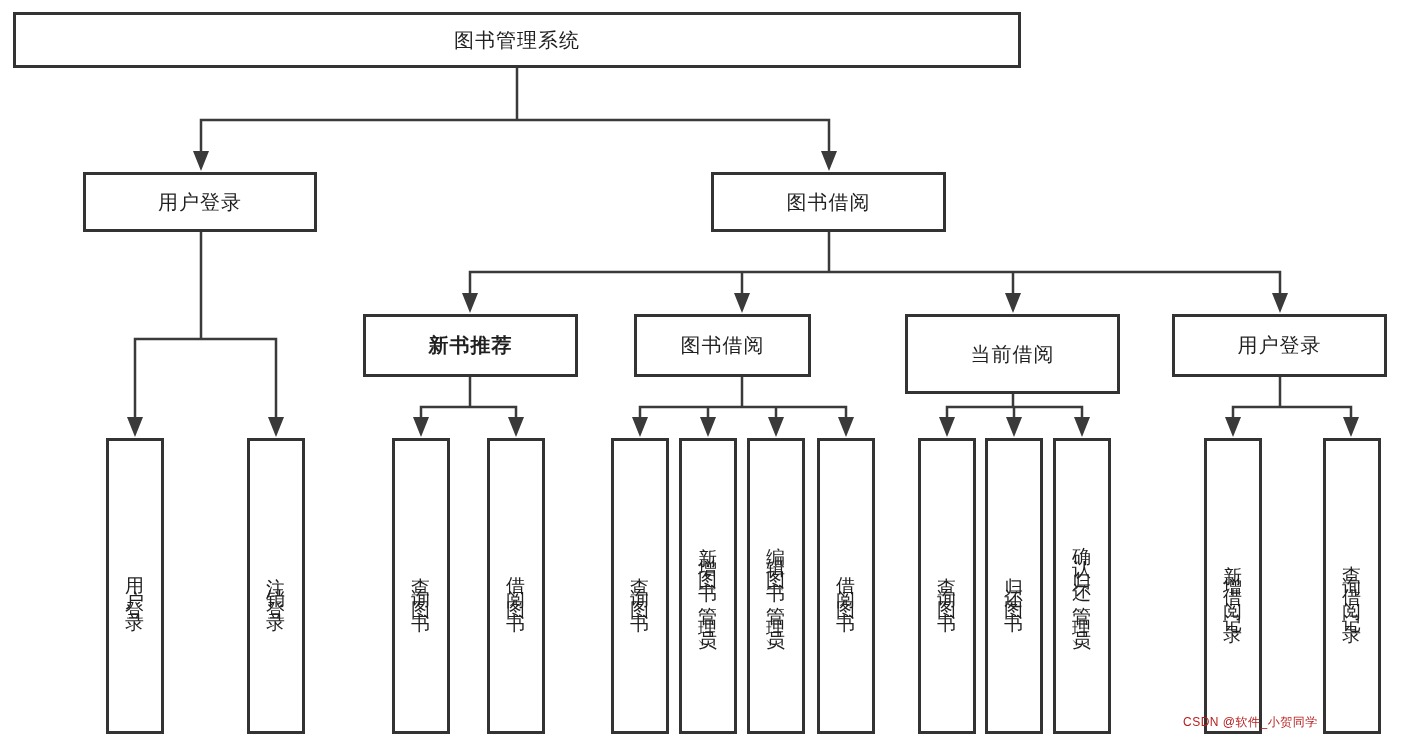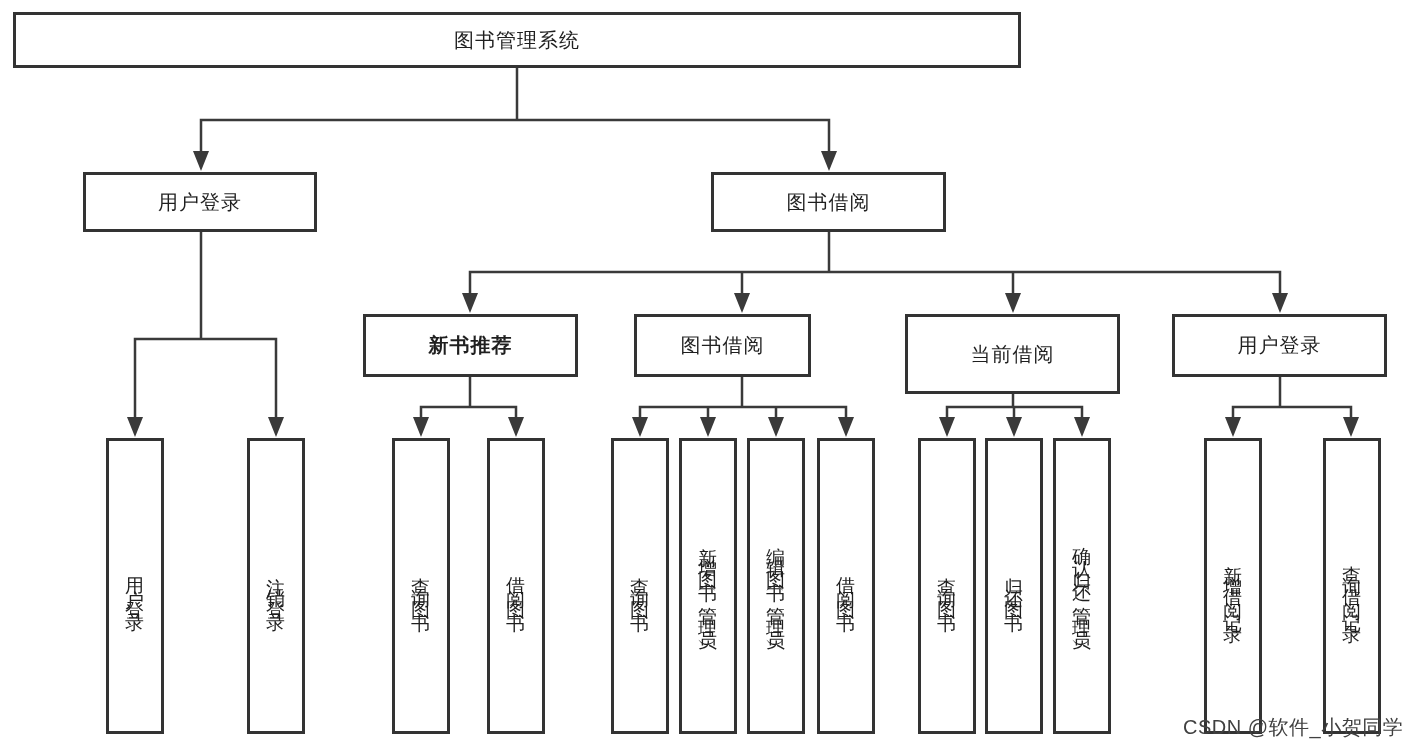--- a/index.html
+++ b/index.html
@@ -47,22 +47,22 @@
     text-orientation: mixed;
     font-size: 19px;
     line-height: 1;
     letter-spacing: 12px;
     color: #1f1f1f;
   }
   .watermark {
     position: absolute;
     left: 1183px;
     top: 714px;
-    font-size: 20px;
-    color: #404040;
+    font-size: 12px;
+    color: #b91c1c;
     white-space: nowrap;
     z-index: 5;
     letter-spacing: 0.5px;
   }
   path.conn {
     stroke: #3a3a3a;
     stroke-width: 2.5;
     fill: none;
     stroke-linecap: square;
   }

